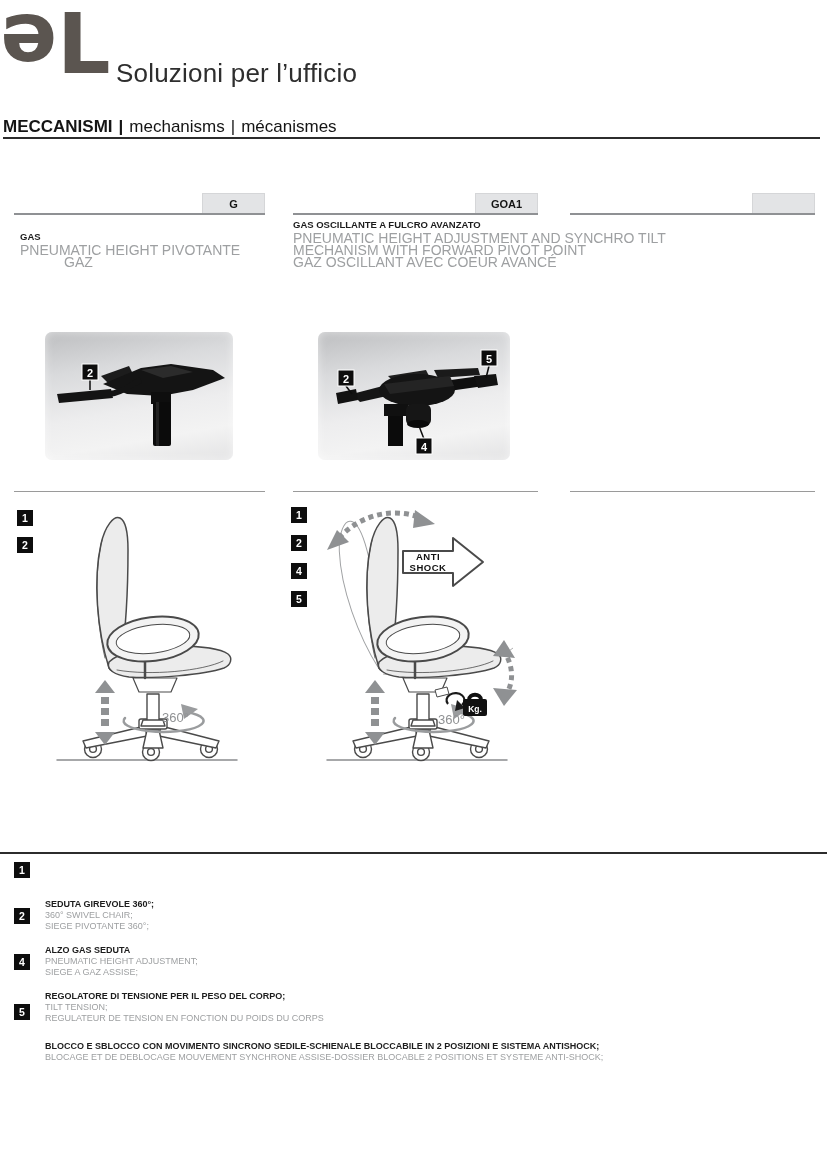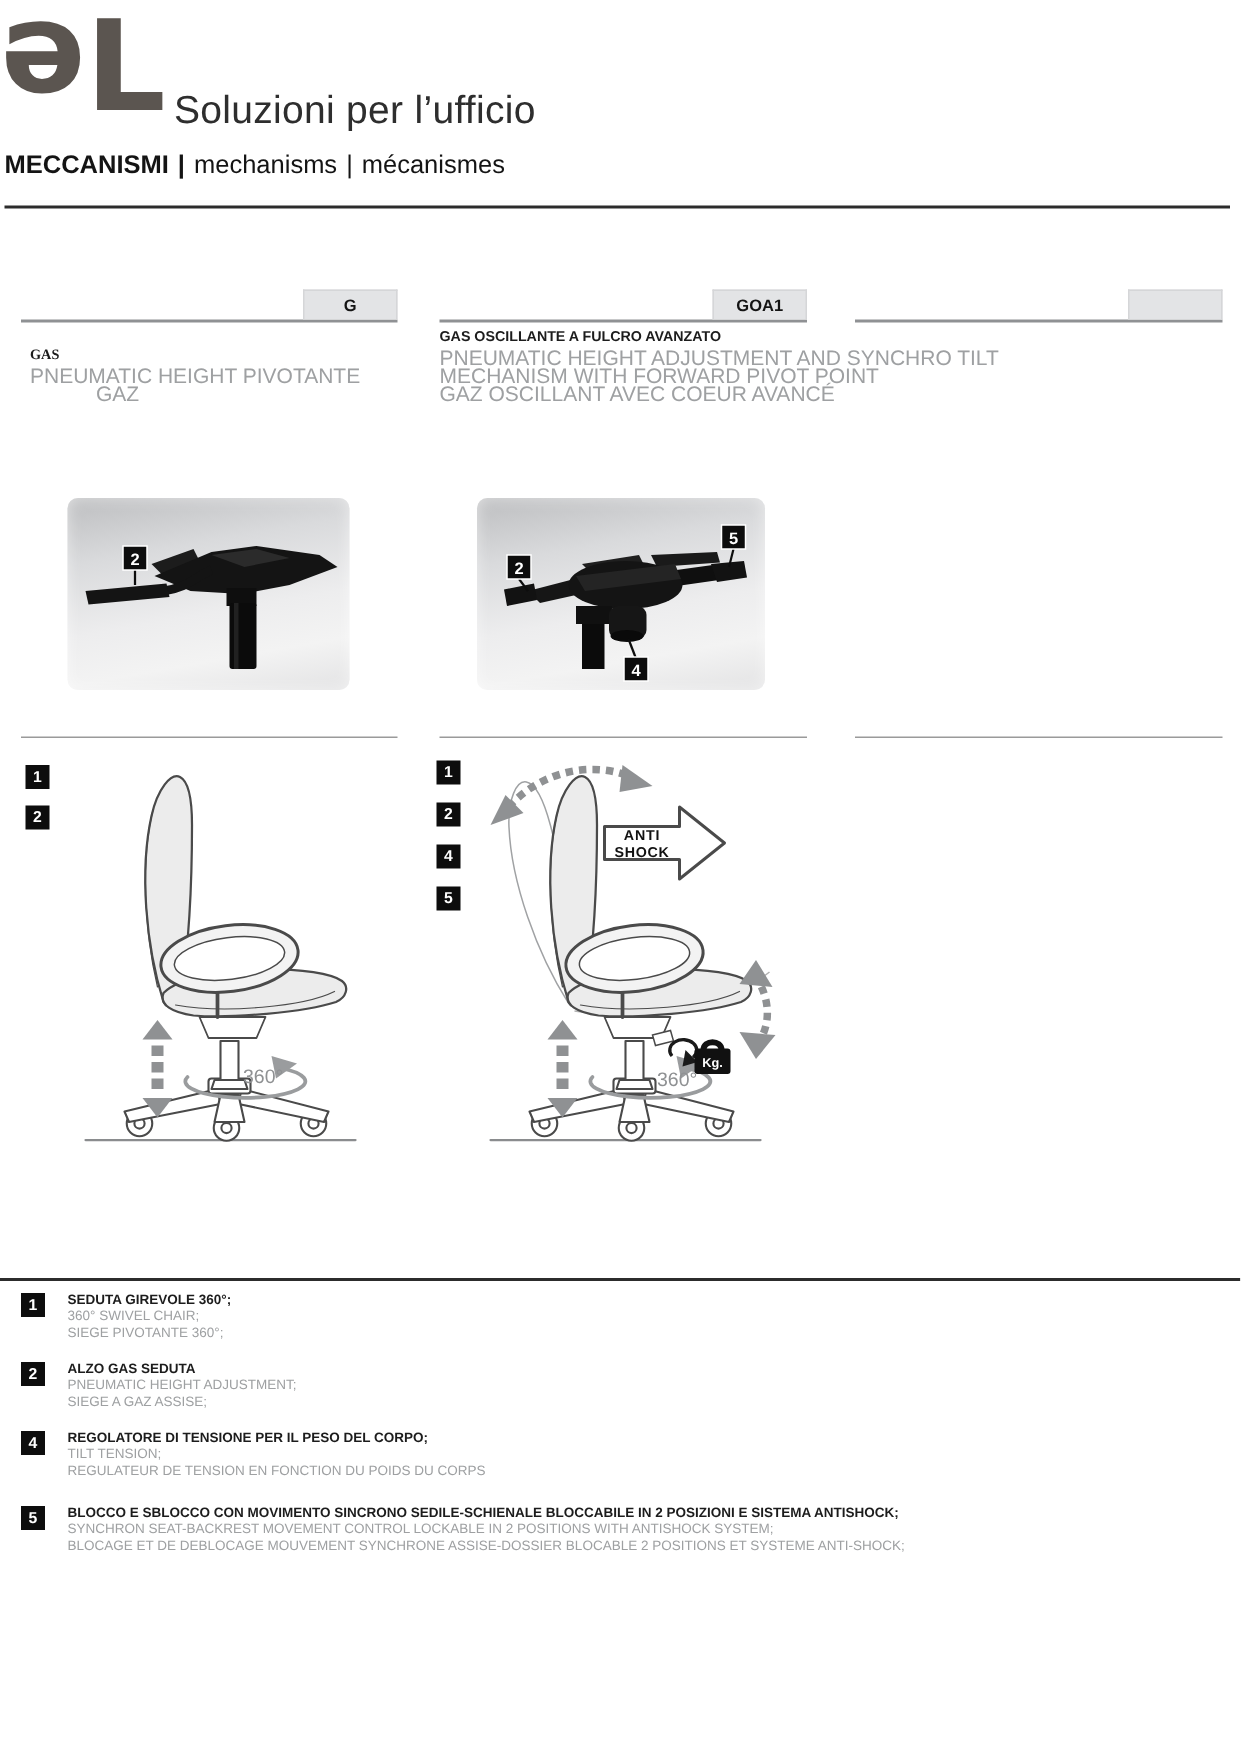--- a/index.html
+++ b/index.html
@@ -32,21 +32,21 @@
          background:linear-gradient(170deg,#bdbec0 0%,#d9dadc 28%,#ededee 58%,#f3f3f3 78%,#e3e3e4 100%);
          box-shadow:inset 0 0 10px rgba(255,255,255,.55);}
   .photo svg{display:block;}
 
   
   .badge{position:absolute;width:16px;height:16px;background:#0d0d0d;color:#fff;
          display:flex;align-items:center;justify-content:center;
          font-weight:bold;font-size:10.5px;line-height:16px;}
 
   
-  .legend-item-title{font-weight:bold;font-size:9px;color:#1c1c1c;line-height:11px;white-space:nowrap;}
+  .legend-item-title{font-weight:bold;font-size:9px;color:#1c1c1c;line-height:11px;white-space:nowrap;margin-top:38px;}
   .legend-item-line{font-size:9px;color:#9ea0a2;line-height:11px;white-space:nowrap;}
   .legend-block{position:absolute;left:45px;}
 </style>
 </head>
 <body>
 
 <div class="page">
 
   <svg width="0" height="0" style="position:absolute" aria-hidden="true">
     <defs>
@@ -83,39 +83,39 @@
         </g>
         <path d="M90,220 A40,11 0 1 0 152,214" fill="none" stroke="#9a9c9e" stroke-width="2.5"></path>
         <polygon points="163,211 146,206 149,221" fill="#9a9c9e"></polygon>
       </g>
     </defs>
   </svg>
 
   <div class="logo"><span class="flip">e</span><span>L</span></div>
   <div class="tagline">Soluzioni per l’ufficio</div>
 
-  <div class="sec-head" style="left:3px;top:100px;">
+  <div class="sec-head" style="left:3px;top:117px;">
     <span class="b">MECCANISMI</span><span class="b sep">|</span><span>mechanisms</span><span class="sep">|</span><span>mécanismes</span>
   </div>
   <div class="rule-dark" style="left:3px;top:137px;width:817px;"></div>
 
   <div class="col-line" style="left:14px;top:213px;width:251px;"></div>
   <div class="col-line" style="left:293px;top:213px;width:245px;"></div>
   <div class="col-line" style="left:570px;top:213px;width:245px;"></div>
   <div class="tab" style="left:202px;top:193px;">
       <span>G</span>
     </div>
   <div class="tab" style="left:475px;top:193px;">
       <span>GOA1</span>
     </div>
   <div class="tab" style="left:752px;top:193px;">
       <span></span>
     </div>
 
-  <div class="mech-title" style="left:20px;top:231px;font-family:Liberation Serif, serif;">GAS</div>
+  <div class="mech-title" style="left:20px;top:231px;">GAS</div>
   <div class="mech-desc" style="left:20px;top:244px;">PNEUMATIC HEIGHT PIVOTANTE</div>
   <div class="mech-desc" style="left:20px;top:256px;margin-left:44px;">GAZ</div>
 
   <div class="mech-title" style="left:293px;top:219px;">GAS OSCILLANTE A FULCRO AVANZATO</div>
   <div class="mech-desc" style="left:293px;top:232px;">PNEUMATIC HEIGHT ADJUSTMENT AND SYNCHRO TILT</div>
   <div class="mech-desc" style="left:293px;top:244px;text-align:center;">MECHANISM WITH FORWARD PIVOT POINT</div>
   <div class="mech-desc" style="left:293px;top:256px;">GAZ OSCILLANT AVEC COEUR AVANCÉ</div>
 
   <div class="photo" style="left:45px;top:332px;width:188px;height:128px;">
     <svg width="188" height="128" viewBox="0 0 188 128">
@@ -264,17 +264,16 @@
     <div class="legend-item-title">REGOLATORE DI TENSIONE PER IL PESO DEL CORPO;</div>
     <div class="legend-item-line">TILT TENSION;</div>
     <div class="legend-item-line">REGULATEUR DE TENSION EN FONCTION DU POIDS DU CORPS</div>
   </div>
 
   <div class="badge" style="left:14px;top:1004px;">
       <span>5</span>
     </div>
   <div class="legend-block" style="top:1003px;">
     <div class="legend-item-title">BLOCCO E SBLOCCO CON MOVIMENTO SINCRONO SEDILE-SCHIENALE BLOCCABILE IN 2 POSIZIONI E SISTEMA ANTISHOCK;</div>
-    <div class="legend-item-line">SYNCHRON SEAT-BACKREST MOVEMENT CONTROL LOCKABLE IN 2 POSITIONS WITH ANTISHOCK SYSTEM;</div>
     <div class="legend-item-line">BLOCAGE ET DE DEBLOCAGE MOUVEMENT SYNCHRONE ASSISE-DOSSIER BLOCABLE 2 POSITIONS ET SYSTEME ANTI-SHOCK;</div>
   </div>
 
 </div>
 
 </body></html>

